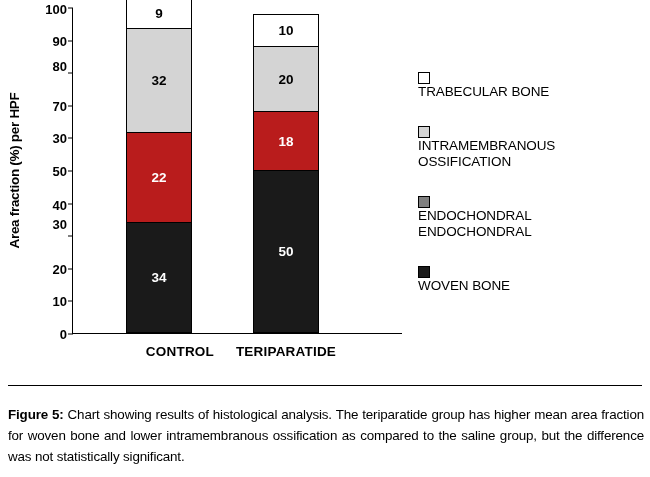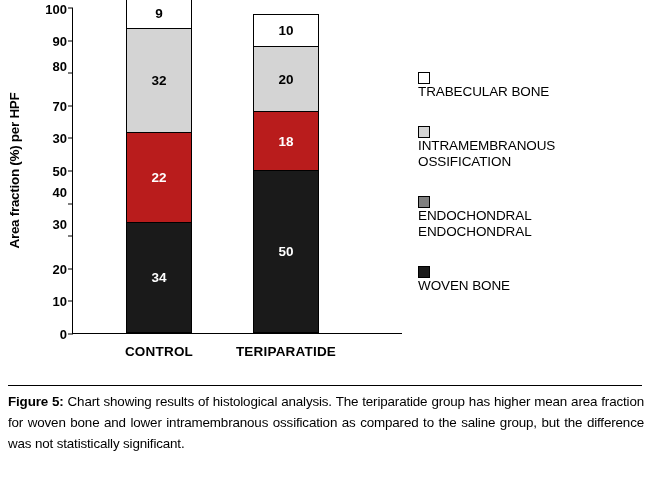--- a/index.html
+++ b/index.html
@@ -116,21 +116,21 @@
 
   
   #caption-sep{
     position:absolute;
     left:8px;top:385px;
     width:634px;height:0;
     border-top:1.5px solid #000;
   }
   #caption{
     position:absolute;
-    left:8px;top:391px;
+    left:8px;top:404px;
     width:636px;
     font-size:13.4px;
     line-height:21px;
     text-align:justify;
     letter-spacing:-0.15px;
   }
   #caption b{font-weight:bold;}
 </style>
 </head>
 <body>
@@ -146,21 +146,21 @@
     <div id="plot">
 
     <div class="ytick" style="top: 326px;">0</div>
         <div class="ytickmark" style="top: 326px;"></div>
         <div class="ytick" style="top: 293.4px;">10</div>
         <div class="ytickmark" style="top: 293.4px;"></div>
         <div class="ytick" style="top: 260.8px;">20</div>
         <div class="ytickmark" style="top: 260.8px;"></div>
         <div class="ytick" style="top: 216px;">30</div>
         <div class="ytickmark" style="top: 228.2px;"></div>
-        <div class="ytick" style="top: 184px;">40</div>
+        <div class="ytick" style="top: 197px;">40</div>
         <div class="ytickmark" style="top: 195.6px;"></div>
         <div class="ytick" style="top: 163px;">50</div>
         <div class="ytickmark" style="top: 163px;"></div>
         <div class="ytick" style="top: 130.4px;">30</div>
         <div class="ytickmark" style="top: 130.4px;"></div>
         <div class="ytick" style="top: 97.8px;">70</div>
         <div class="ytickmark" style="top: 97.8px;"></div>
         <div class="ytick" style="top: 58px;">80</div>
         <div class="ytickmark" style="top: 65.2px;"></div>
         <div class="ytick" style="top: 32.6px;">90</div>
@@ -174,21 +174,21 @@
           <div class="seg intra" style="height: 104.32px;">
             <span>32</span>
           </div>
           <div class="seg endo" style="height: 90px;">
             <span>22</span>
           </div>
           <div class="seg woven" style="height: 110.84px;">
             <span>34</span>
           </div>
         </div>
-        <div class="xtick" style="left: 31px; width: 110px;">CONTROL</div>
+        <div class="xtick" style="left: 31px; width: 110px; text-align: right;">CONTROL</div>
         <div class="bar" style="left: 180px;">
           <div class="seg trab" style="height: 32.6px;">
             <span>10</span>
           </div>
           <div class="seg intra" style="height: 65.2px;">
             <span>20</span>
           </div>
           <div class="seg endo" style="height: 58.68px;">
             <span>18</span>
           </div>

